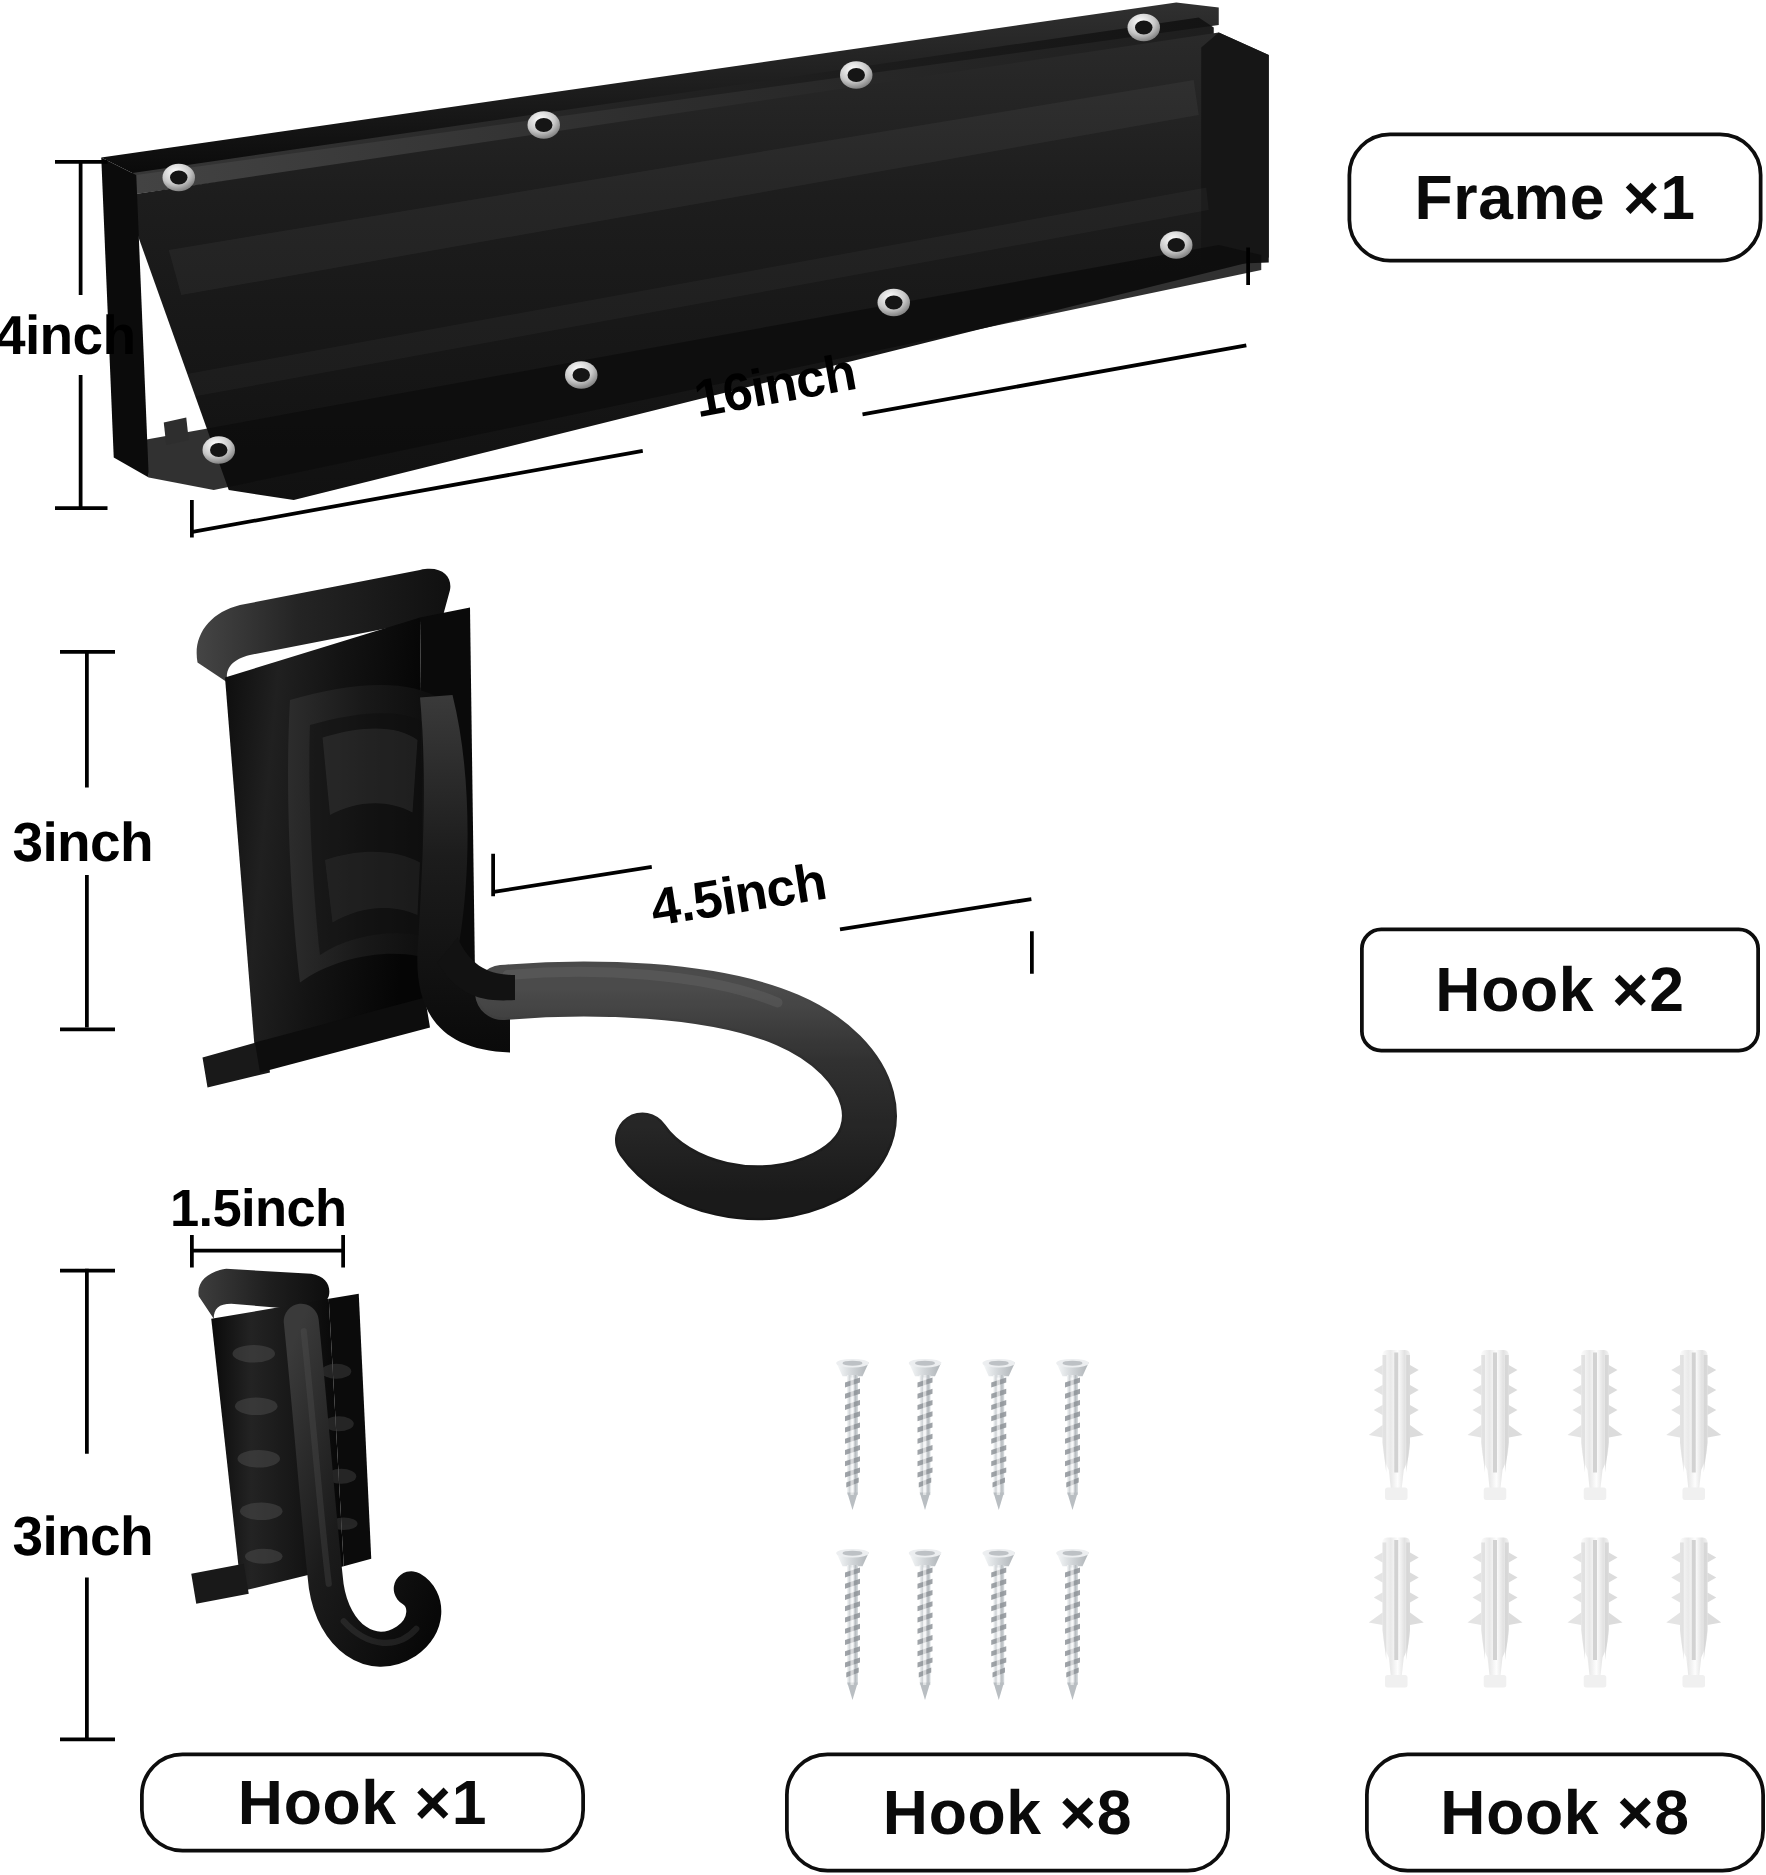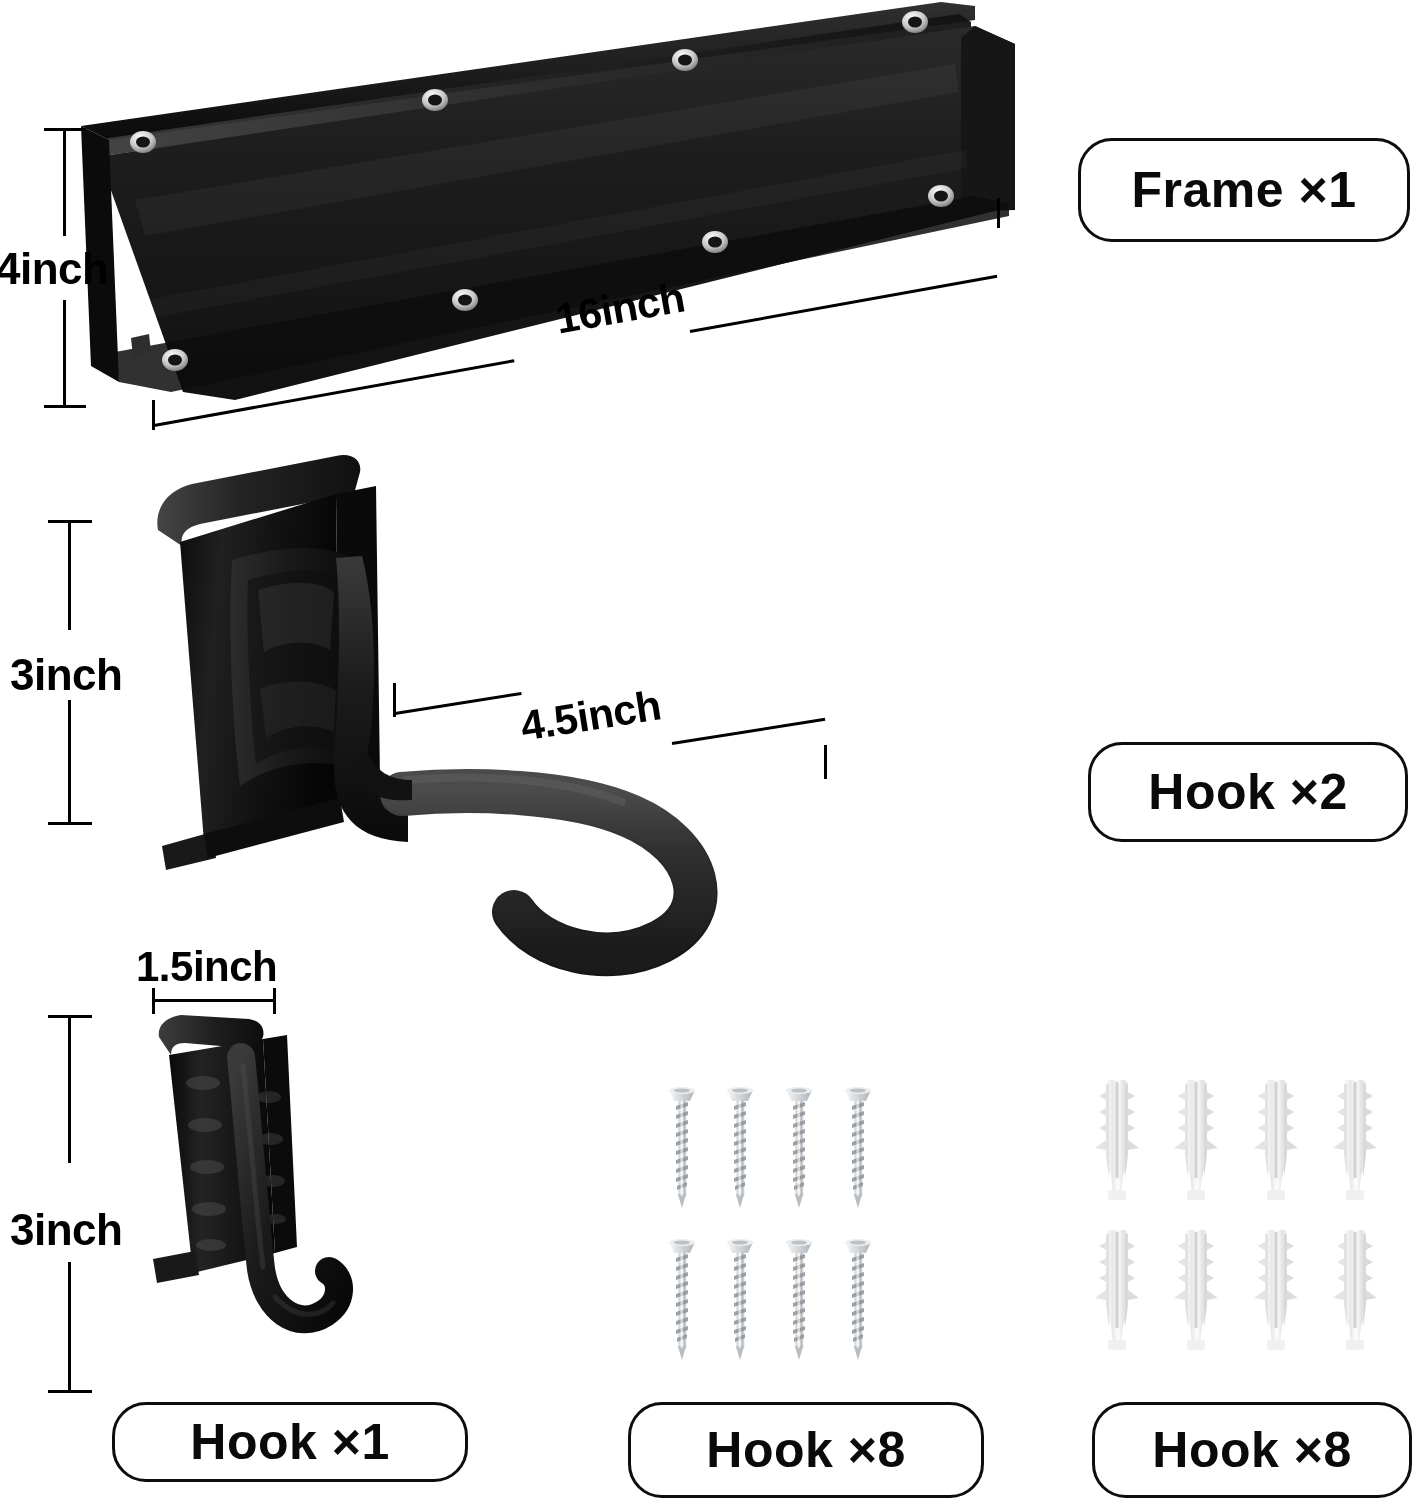--- a/index.html
+++ b/index.html
@@ -377,23 +377,23 @@
       </g>
       <g>
         <use href="#anchorUnit" x="24" y="166"></use>
         <use href="#anchorUnit" x="103" y="166"></use>
         <use href="#anchorUnit" x="183" y="166"></use>
         <use href="#anchorUnit" x="262" y="166"></use>
       </g>
     </svg>
   </div>
 
-  <div class="pill" style="left:1078px;top:138px;width:332px;height:104px;font-size:50px;">Frame ×1</div>
-
-  <div class="pill" style="left:1088px;top:742px;width:320px;height:100px;font-size:50px;">Hook ×2</div>
+  <div class="pill" style="left:1078px;top:106px;width:332px;height:104px;font-size:50px;">Frame ×1</div>
+
+  <div class="pill" style="left:1088px;top:742px;width:320px;height:100px;font-size:50px;border-radius:17px;">Hook ×2</div>
 
   <div class="pill" style="left:112px;top:1402px;width:356px;height:80px;font-size:50px;">Hook ×1</div>
 
   <div class="pill" style="left:628px;top:1402px;width:356px;height:96px;font-size:50px;">Hook ×8</div>
 
   <div class="pill" style="left:1092px;top:1402px;width:320px;height:96px;font-size:50px;">Hook ×8</div>
 
 </div>
 
 </body></html>

